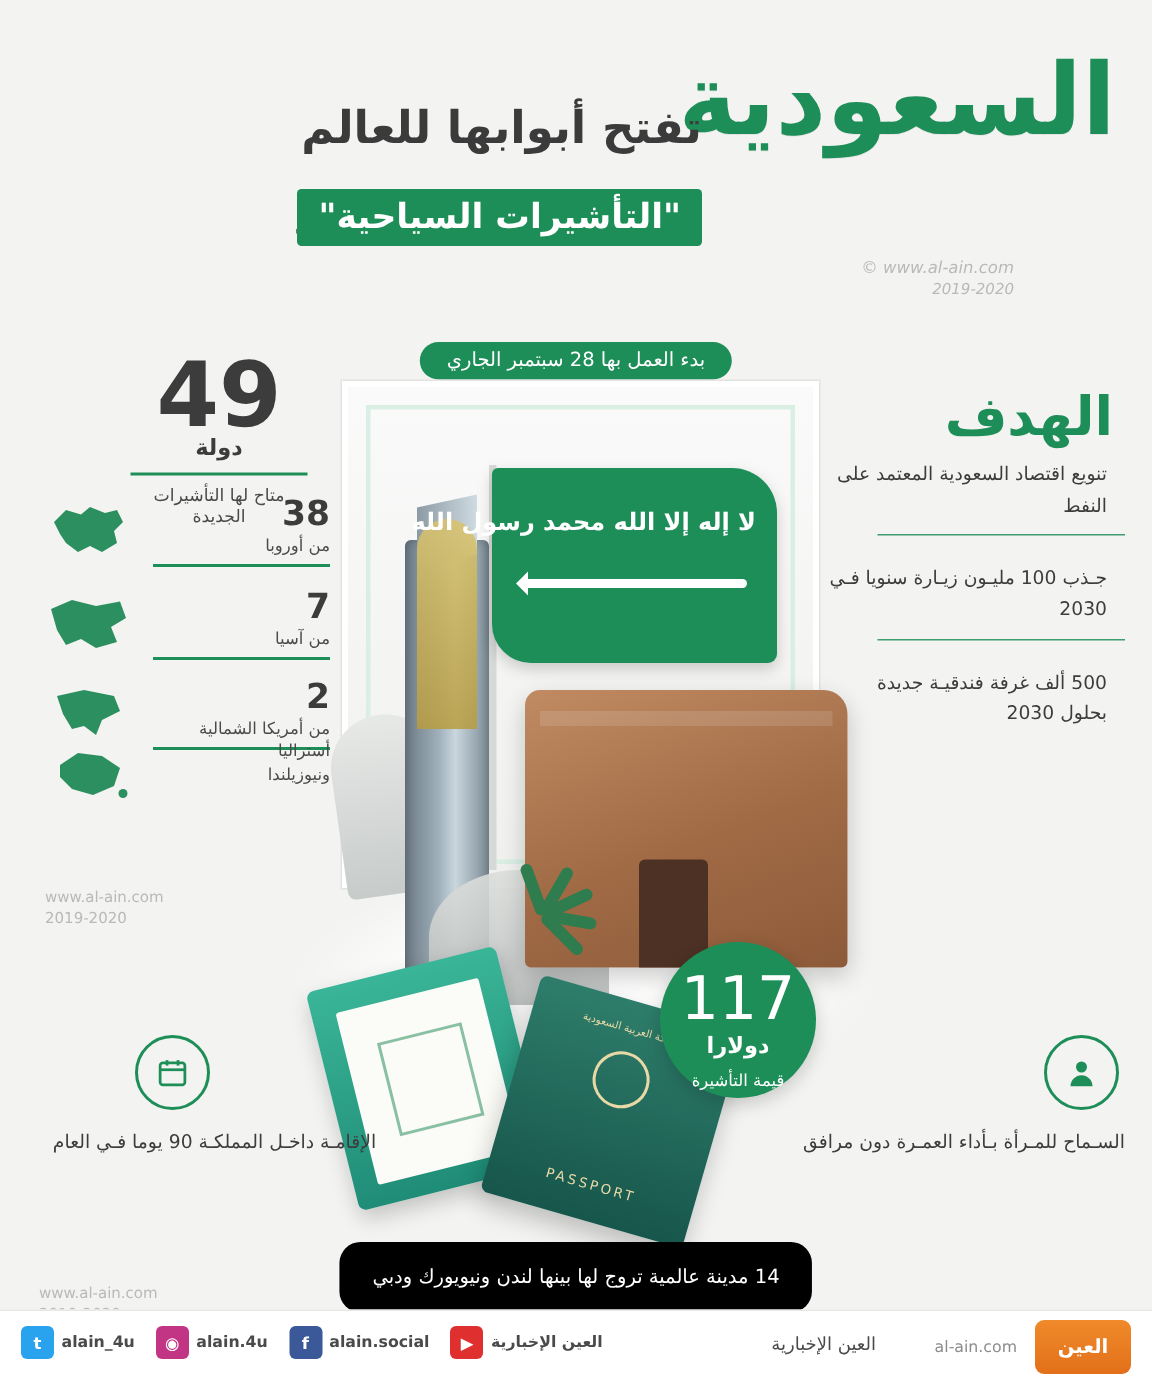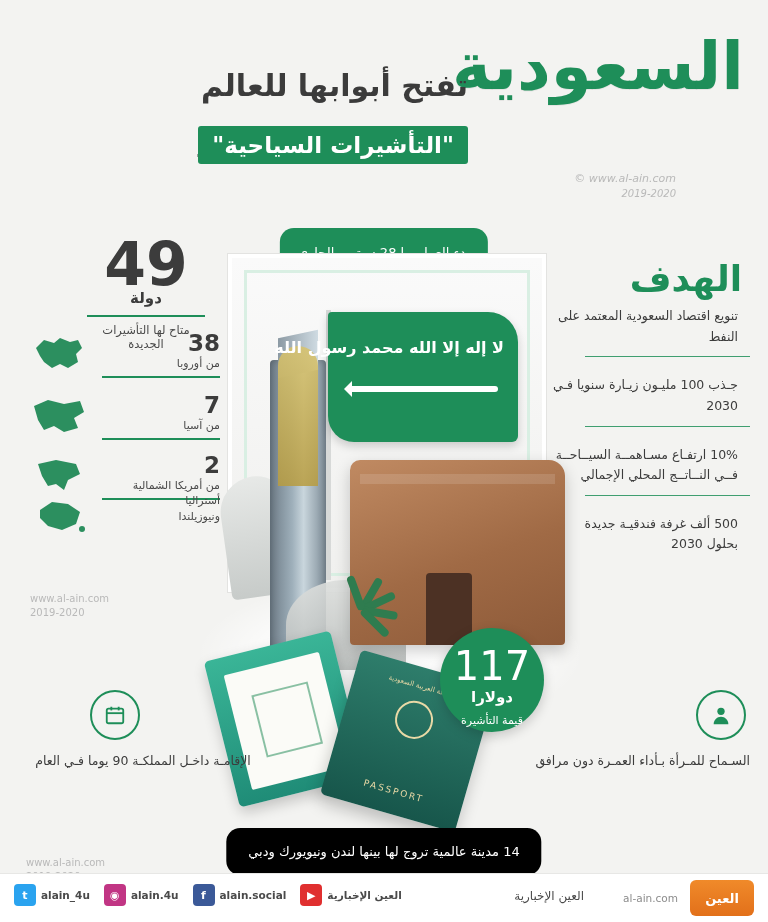--- a/index.html
+++ b/index.html
@@ -35,21 +35,21 @@
   .wm-top{
     position:absolute;right:92px;top:172px;
     font-size:10px;color:#b9b9b9;text-align:right;line-height:1.35;direction:ltr;font-style:italic;
   }
   .wm-top .c{font-size:11px;}
 
   
   .date-pill{
     position:absolute;left:50%;transform:translateX(-50%);
     top:228px;background:#1e8e59;color:#fff;border-radius:14px;
-    font-size:13px;padding:17px 18px;white-space:nowrap;
+    font-size:13px;padding:5px 18px;white-space:nowrap;
   }
 
   
   .art{position:absolute;left:200px;top:250px;width:380px;height:560px;}
   .frame{
     position:absolute;left:28px;top:4px;width:310px;height:330px;
     border:4px solid #ffffff;box-shadow:0 0 0 1px #e3e3e1;
     background:linear-gradient(#fafafa,#f0f0ee);
   }
   .frame-inner{position:absolute;left:12px;top:12px;right:12px;bottom:12px;border:3px solid #d9efe3;}
@@ -290,24 +290,20 @@
   <div class="goal-list">
     <div class="goal-item">
       <div class="txt">تنويع اقتصاد السعودية المعتمد على النفط</div>
       <div class="goal-rule"></div>
     </div>
     <div class="goal-item">
       <div class="txt">جـذب 100 مليـون زيـارة سنويا فـي 2030</div>
       <div class="goal-rule"></div>
     </div>
     <div class="goal-item">
-      <div class="txt">10% ارتفـاع مسـاهمــة السيــاحــة فــي النــاتــج المحلي الإجمالي</div>
-      <div class="goal-rule"></div>
-    </div>
-    <div class="goal-item">
       <div class="txt">500 ألف غرفة فندقيـة جديدة بحلول 2030</div>
     </div>
   </div>
 
   <div class="big49">
     <div class="n">49</div>
     <div class="u">دولة</div>
     <div class="rule"></div>
     <div class="s">متاح لها التأشيرات الجديدة</div>
   </div>

